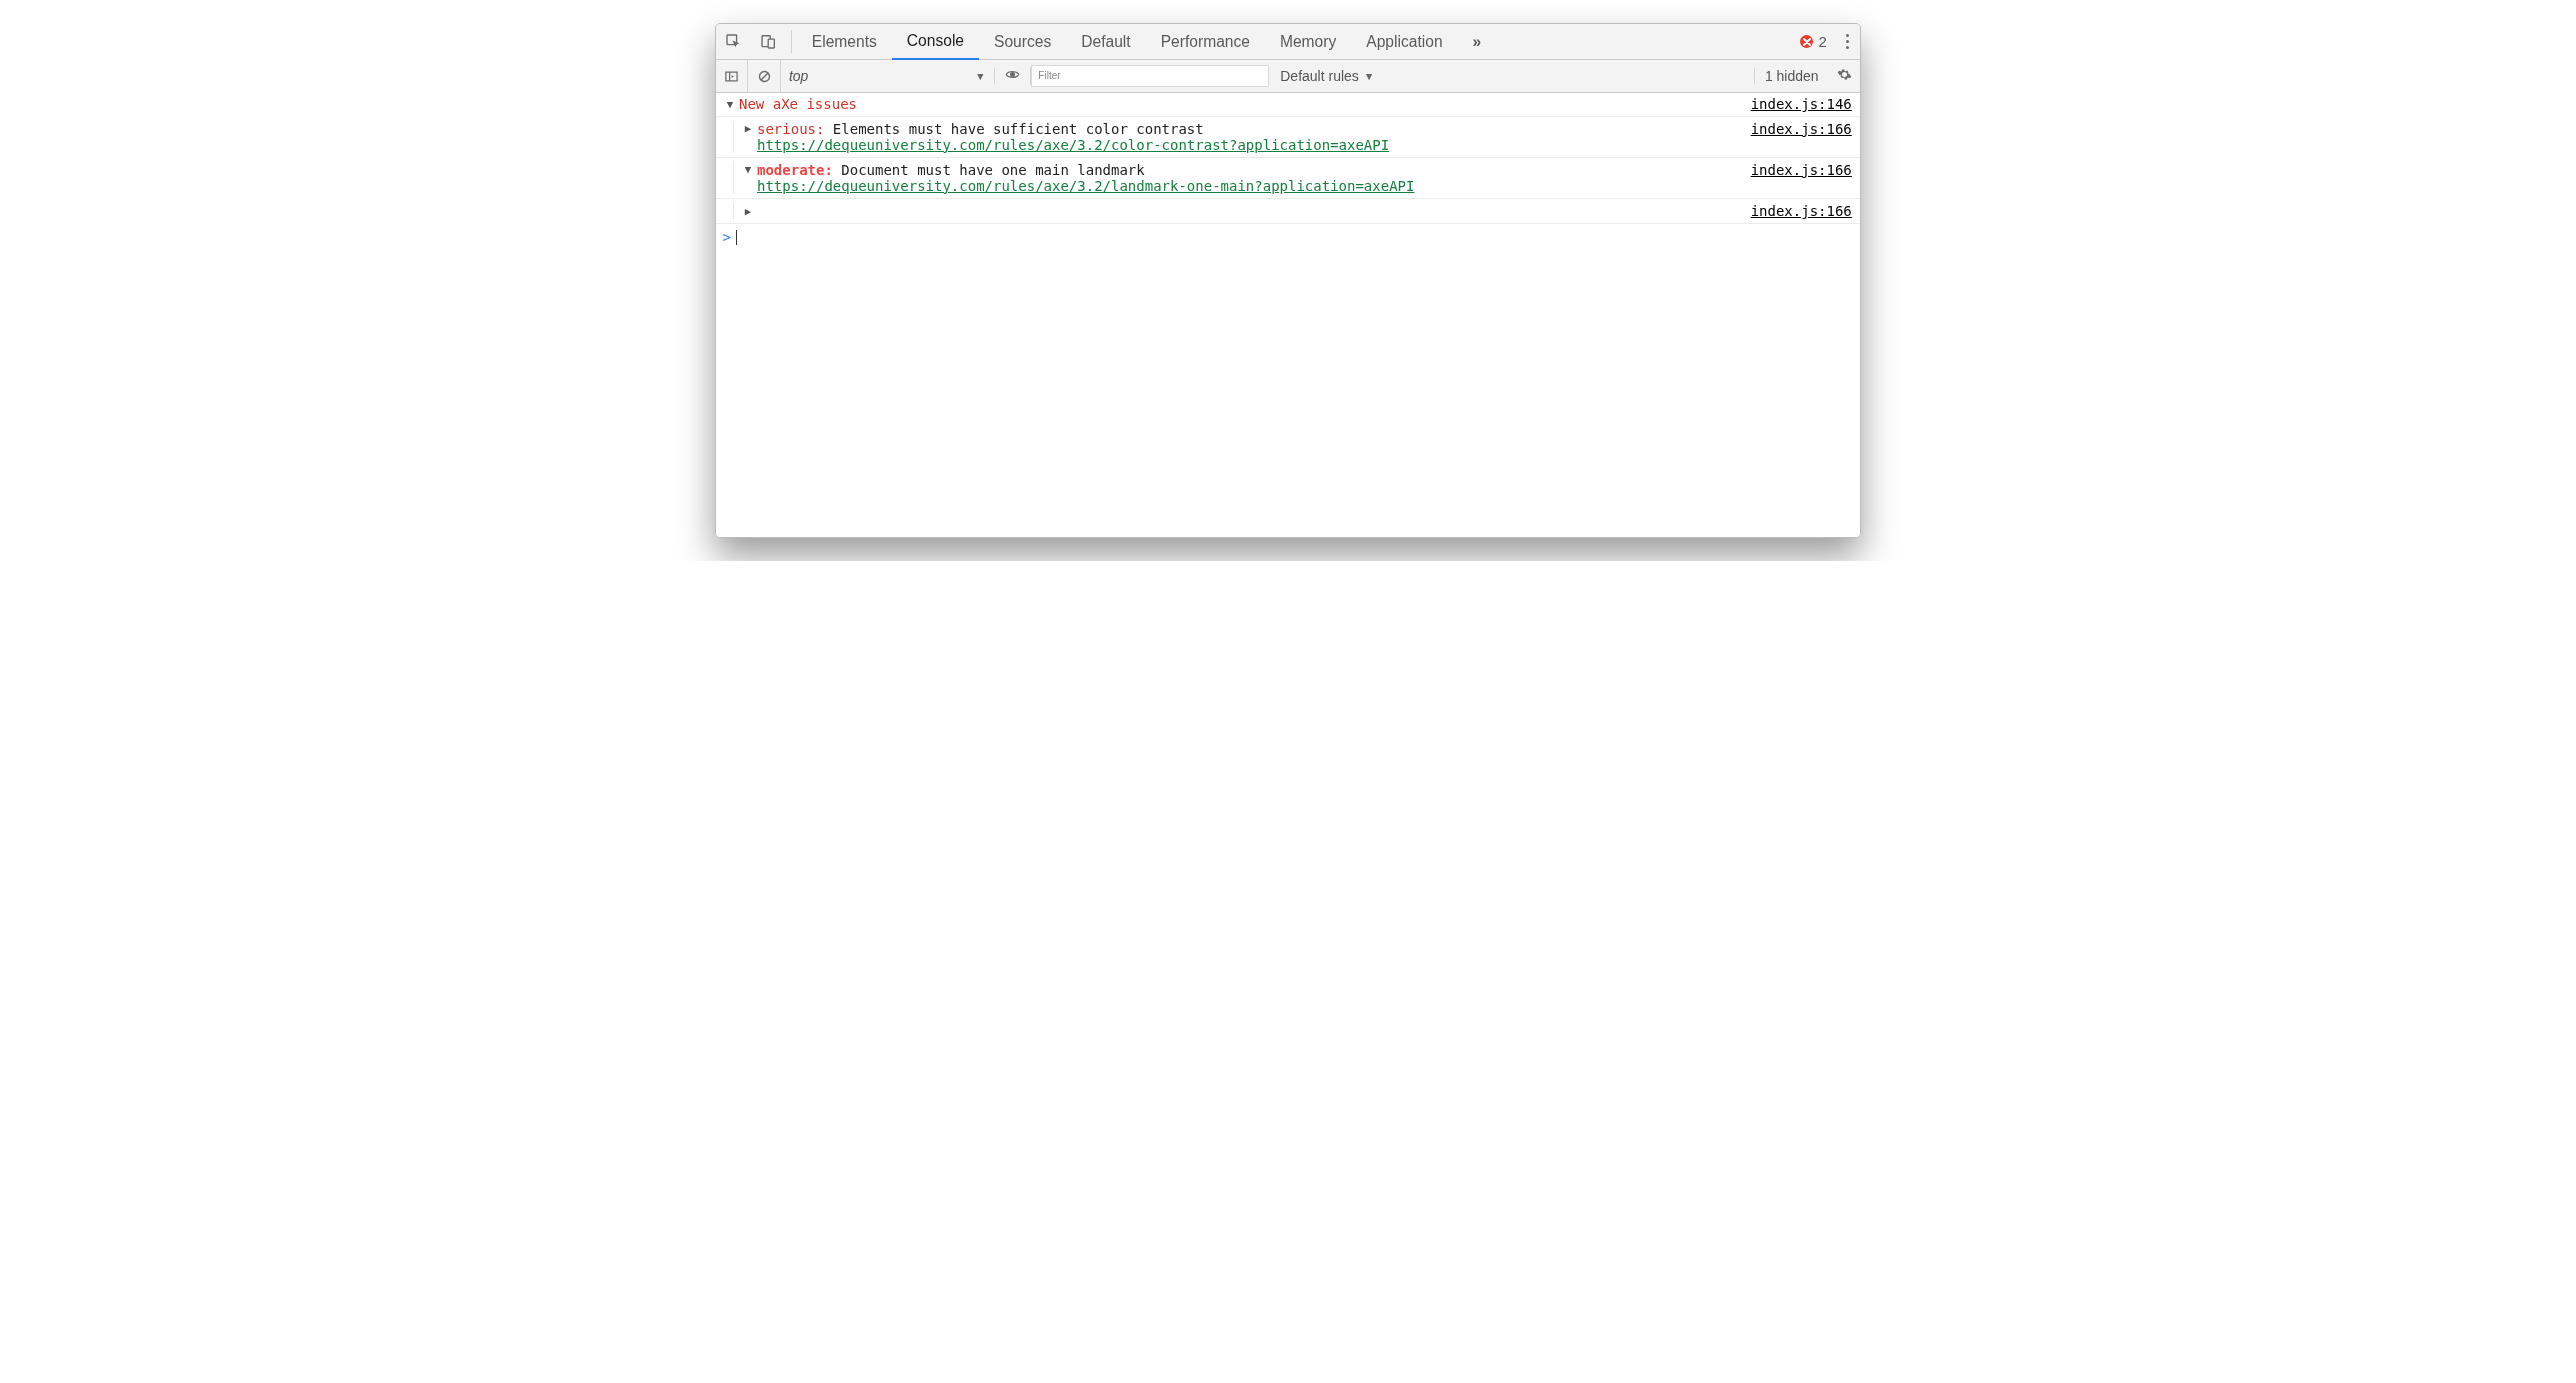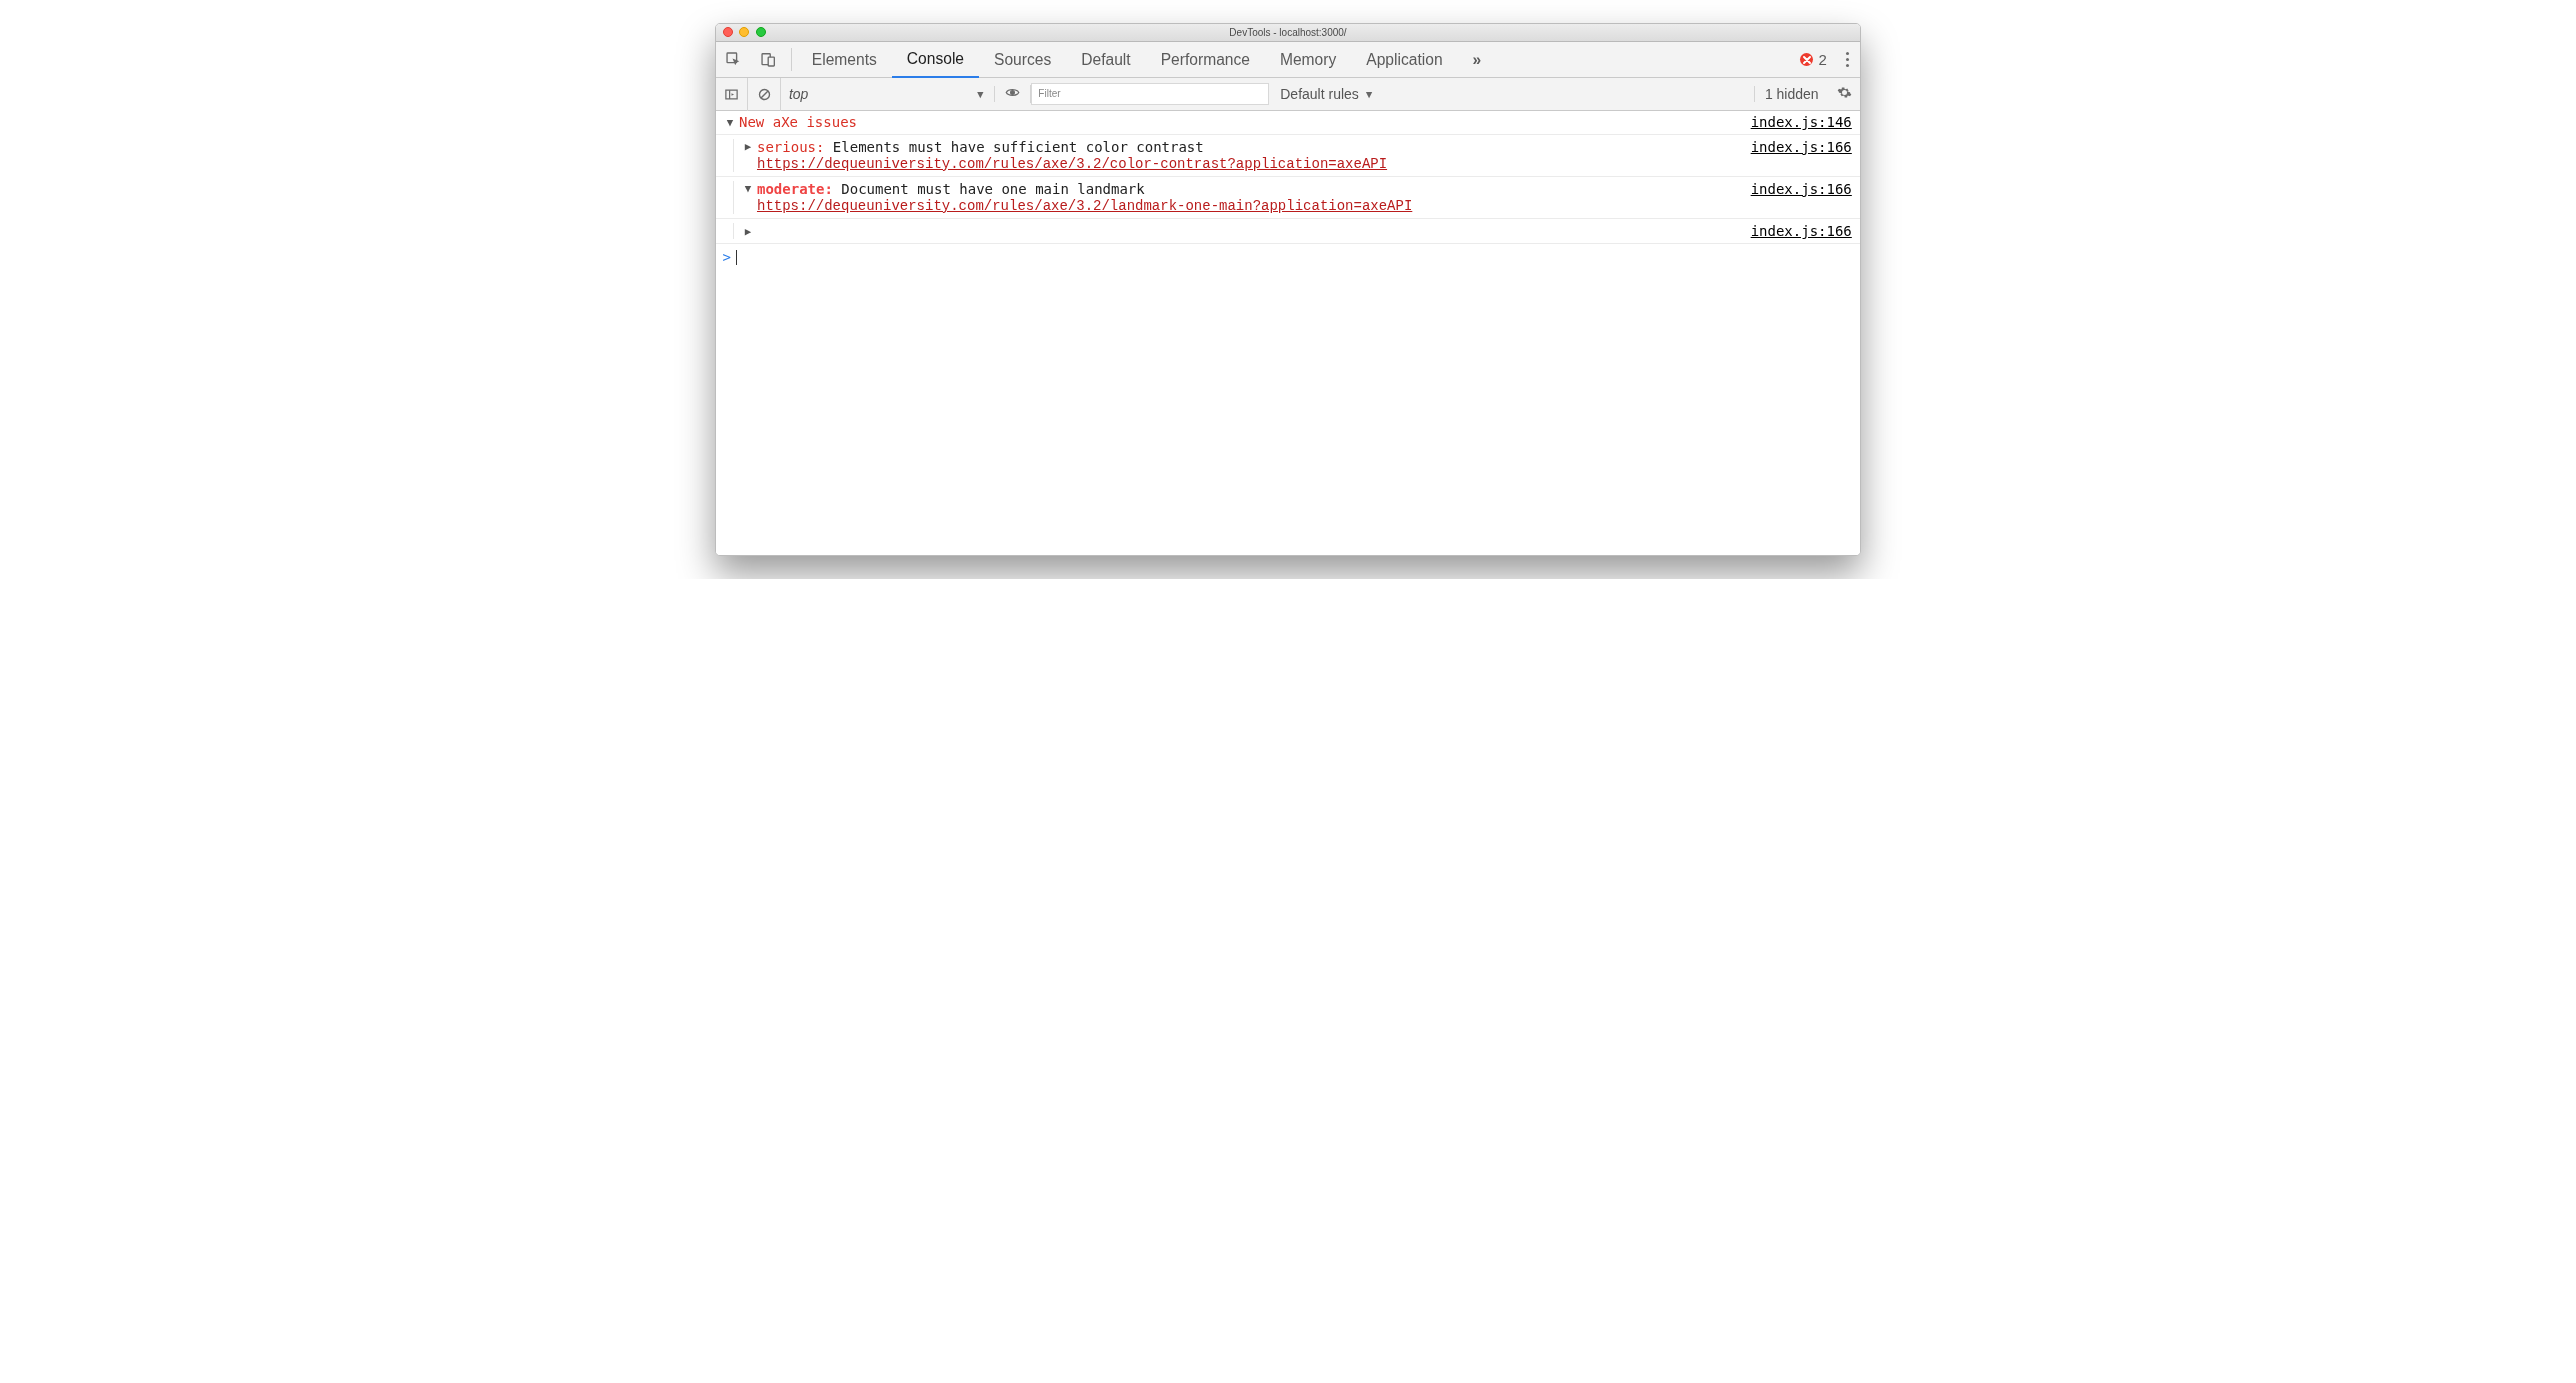--- a/index.html
+++ b/index.html
@@ -162,49 +162,41 @@
     width:18px;
     border-right:0.8px solid #e6e6e6;
     margin-right:8.2px;
     align-self: stretch;
   }
   .body { display:flex; flex-direction:column; flex:1; min-width:0;}
   .line { white-space:nowrap; }
   .sev-serious  { color:#d93025; font-weight:normal; }
   .sev-moderate { color:#ef4444; font-weight:bold; }
   .msg-text { color:#222; }
-  .link { color:#b91c1c; text-decoration:underline;font-family:Liberation Mono, monospace; }
+  .link { color:#15803d; text-decoration:underline; }
   .prompt {
     display:flex; align-items:center;
     padding:5px 6.6px;
     color:#2b7de9;
     font-family: Menlo, Consolas, monospace;
   }
   .prompt-mark{margin-right:5px;}
   .cursor{
     width:0.8px;height:15px;background:#333;
     display:inline-block;
   }
   .chev-more{font-weight:600; padding:0 15px; color:#5a5a5a;}
   .eye-seg{padding:0 10px; border-right:0.8px solid #d4d4d4;}
 </style>
 </head>
 <body>
 
 <div class="stage">
 <div class="window">
 
-  <div class="titlebar">
-    <div class="traffic">
-      <div class="dot red"></div>
-      <div class="dot yellow"></div>
-      <div class="dot green"></div>
-    </div>
-    <span>DevTools - localhost:3000/</span>
-  </div>
 
   <div class="tabs-row">
     <div class="tool-btn">
       <svg viewBox="0 0 24 24" fill="none" stroke="#6b6b6b" stroke-width="2">
         <rect x="3" y="3" width="14" height="14" rx="1"></rect>
         <path d="M11 11 L21 15 L17 17 L15 21 Z" fill="#6b6b6b" stroke="none"></path>
       </svg>
     </div>
     <div class="tool-btn">
       <svg viewBox="0 0 24 24" fill="none" stroke="#6b6b6b" stroke-width="2">

